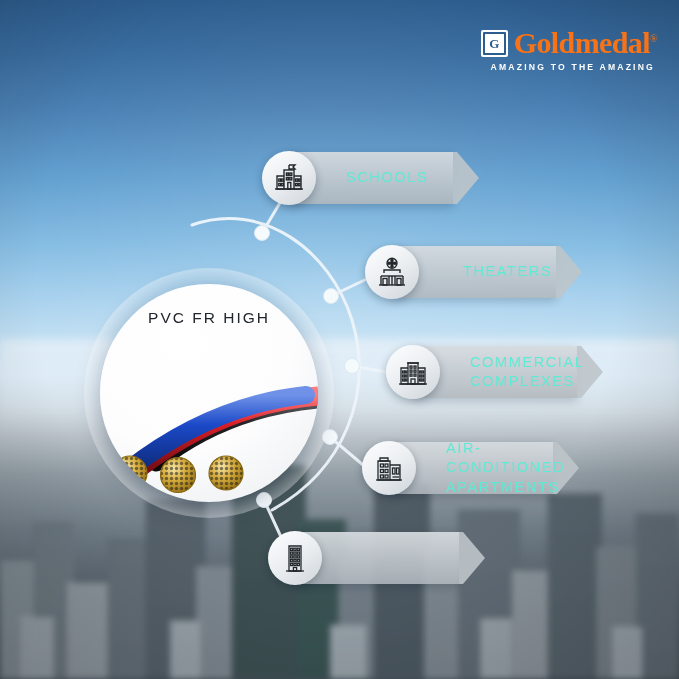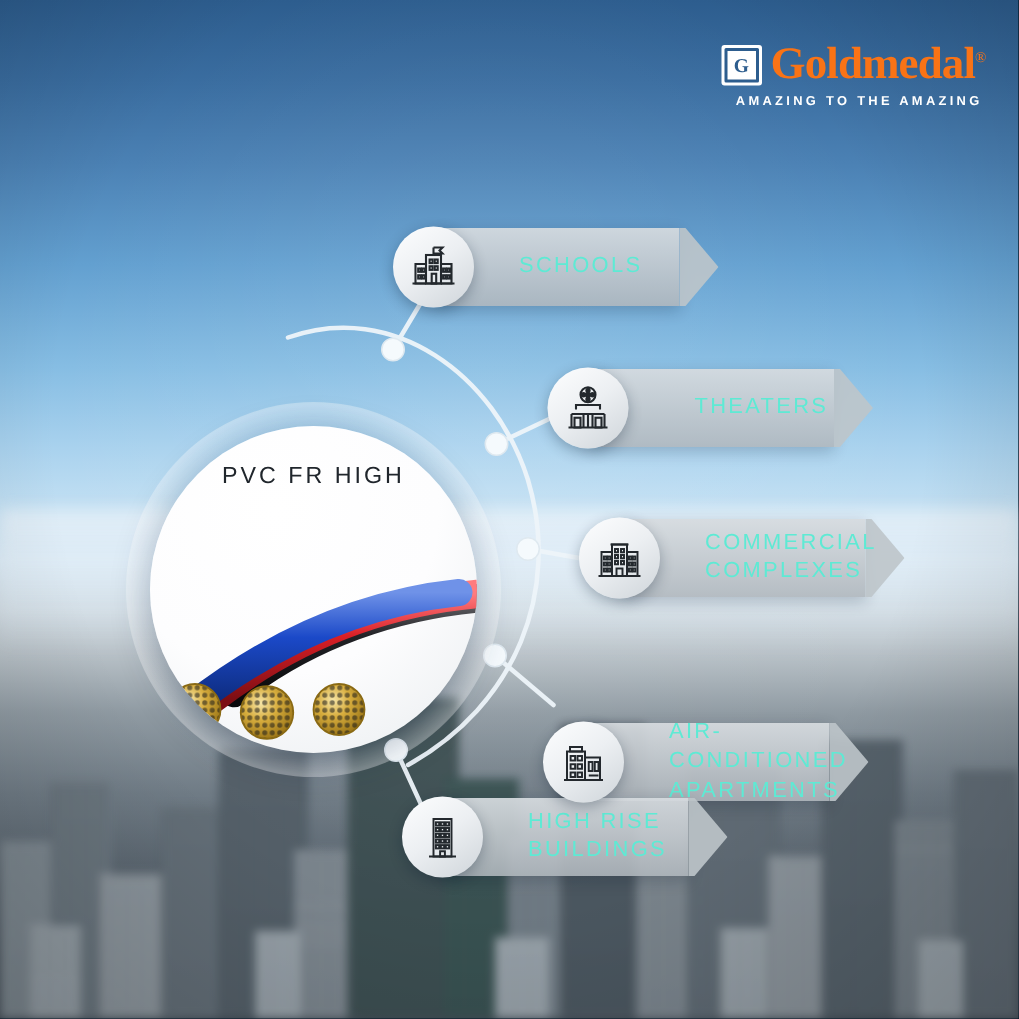--- a/index.html
+++ b/index.html
@@ -326,21 +326,21 @@
         <rect x="23.3" y="20" width="1.7" height="2"></rect>
           <rect x="25.9" y="20" width="1.7" height="2"></rect>
         <rect x="23.3" y="24" width="1.7" height="2"></rect>
           <rect x="25.9" y="24" width="1.7" height="2"></rect>
       </svg>
     </div>
     <div class="pill-label" style="left:84px;">COMMERCIAL
 COMPLEXES</div>
   </div>
 
-  <div class="pill" style="left:362px;top:442px;width:217px;margin-top:40px;">
+  <div class="pill" style="left:362px;top:442px;width:217px;">
     <div class="pill-body" style="width:165px;"></div>
     <svg class="pill-arrow" style="left:191px;" viewBox="0 0 26 52">
       <path d="M0 0 H4 L26 26 L4 52 H0 Z" fill="rgba(190,197,202,.90)"></path>
     </svg>
     <div class="pill-icon">
       <svg width="34" height="34" viewBox="0 0 34 34" fill="none" stroke="#23282d" stroke-width="1.3">
         <path d="M6 10 h12 v19 h-12 Z"></path>
         <path d="M18 14 h10 v15 h-10"></path>
         <path d="M4 29 h26"></path>
         <path d="M8 7 h8 v3 h-8 Z"></path>
@@ -379,17 +379,15 @@
           <rect x="19.2" y="14.8" width="2.2" height="2.2"></rect>
         <rect x="12.6" y="18.6" width="2.2" height="2.2"></rect>
           <rect x="15.9" y="18.6" width="2.2" height="2.2"></rect>
           <rect x="19.2" y="18.6" width="2.2" height="2.2"></rect>
         <rect x="12.6" y="22.4" width="2.2" height="2.2"></rect>
           <rect x="15.9" y="22.4" width="2.2" height="2.2"></rect>
           <rect x="19.2" y="22.4" width="2.2" height="2.2"></rect>
         <rect x="15.4" y="26.5" width="3.2" height="3.5"></rect>
       </svg>
     </div>
-    <div class="pill-label" style="left:84px;">HIGH RISE
-BUILDINGS</div>
   </div>
 
 </div>
 
 </body></html>

